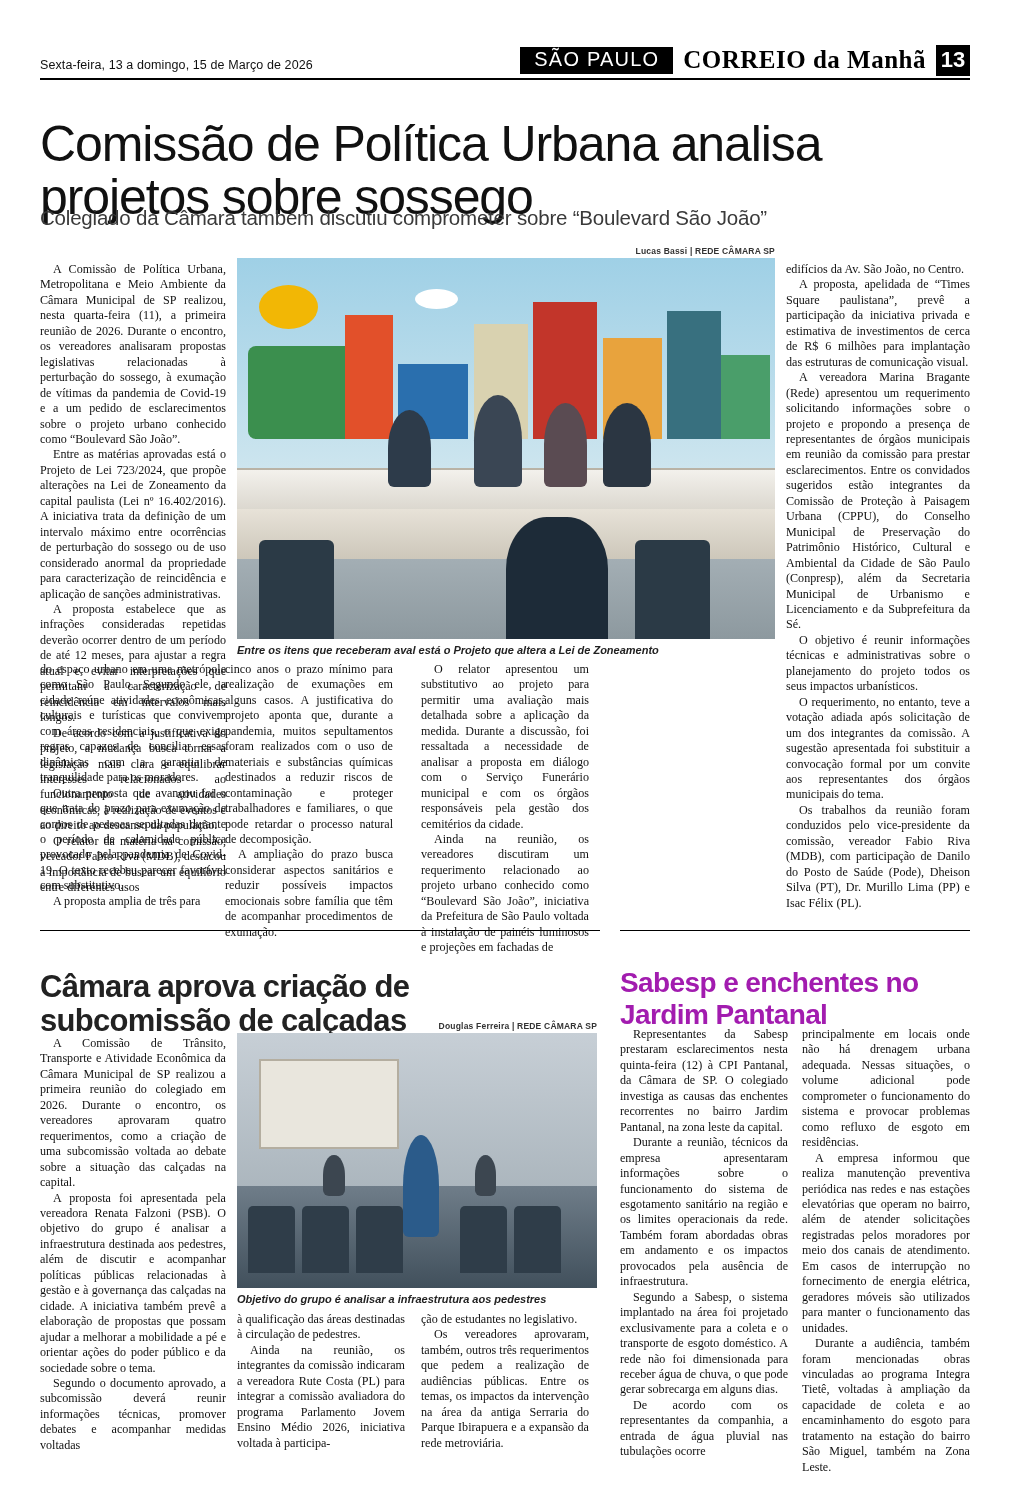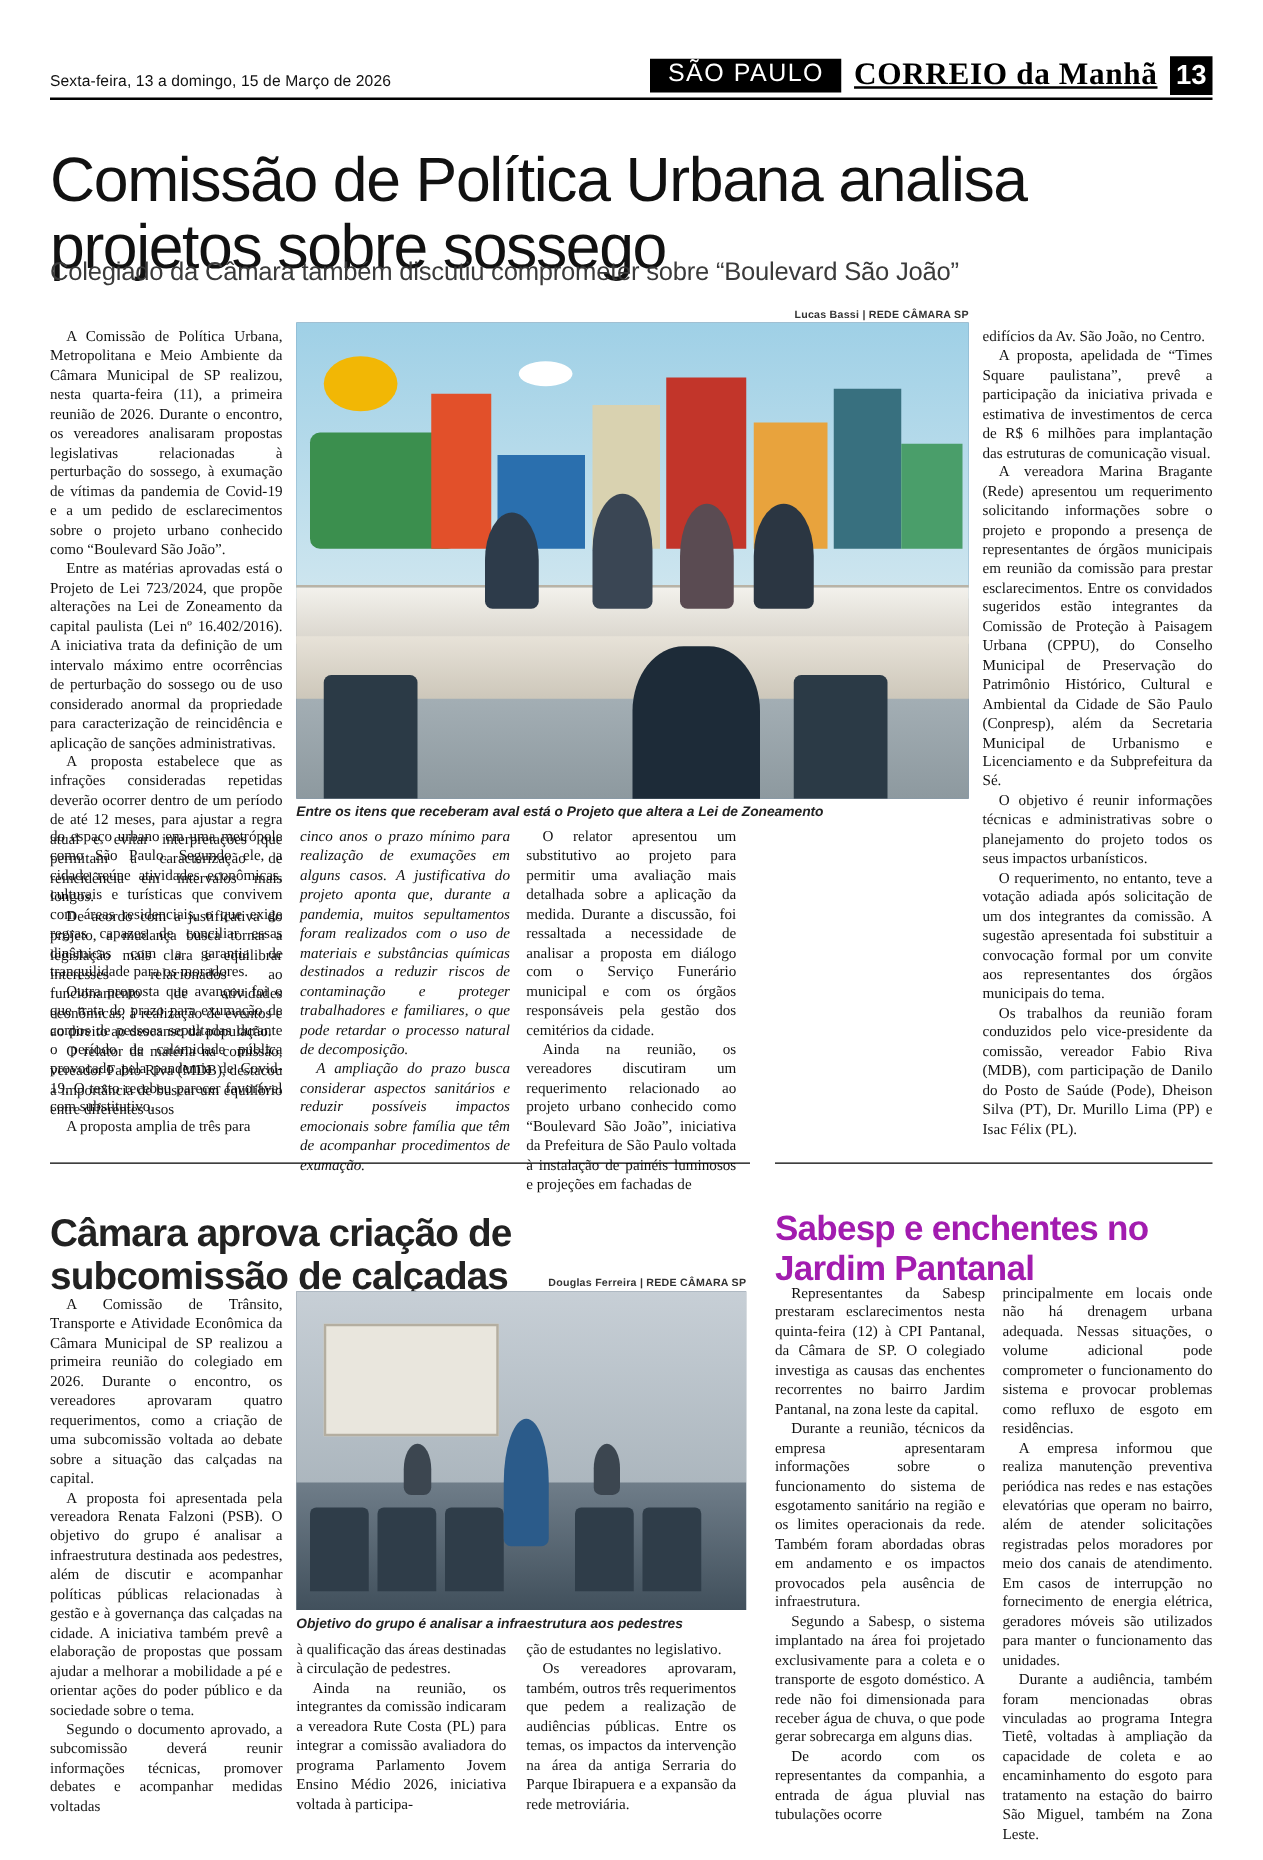--- a/index.html
+++ b/index.html
@@ -56,21 +56,20 @@
     line-height: 1.05;
   }
   .brand {
     font-family: "Liberation Serif", serif;
     font-size: 25px;
     font-weight: bold;
     letter-spacing: 0.5px;
     color: #000;
     font-style: normal;
     padding-bottom: 1px;
-    text-decoration: underline;
   }
   .page-number {
     background: #000;
     color: #fff;
     font-family: "Liberation Sans", sans-serif;
     font-weight: bold;
     font-size: 22px;
     width: 34px;
     height: 30px;
     display: flex;
@@ -150,21 +149,21 @@
     -webkit-hyphens: auto;
     hyphens: auto;
   }
   .col p { margin: 0; text-indent: 13px; }
   .col p.first { text-indent: 13px; }
 
   #col1 { left: 40px;  top: 262px; width: 186px; }
   #col2 { left: 786px; top: 262px; width: 184px; }
 
   #col-a { left: 40px;  top: 662px; width: 186px; }
-  #col-b { left: 240px; top: 662px; width: 168px; font-style: italic; }
+  #col-b { left: 225px; top: 662px; width: 168px; }
   #col-c { left: 421px; top: 662px; width: 168px; }
 
   
   .rule-mid {
     position: absolute;
     left: 40px; top: 930px;
     width: 560px;
     height: 1px;
     background: #000;
   }

